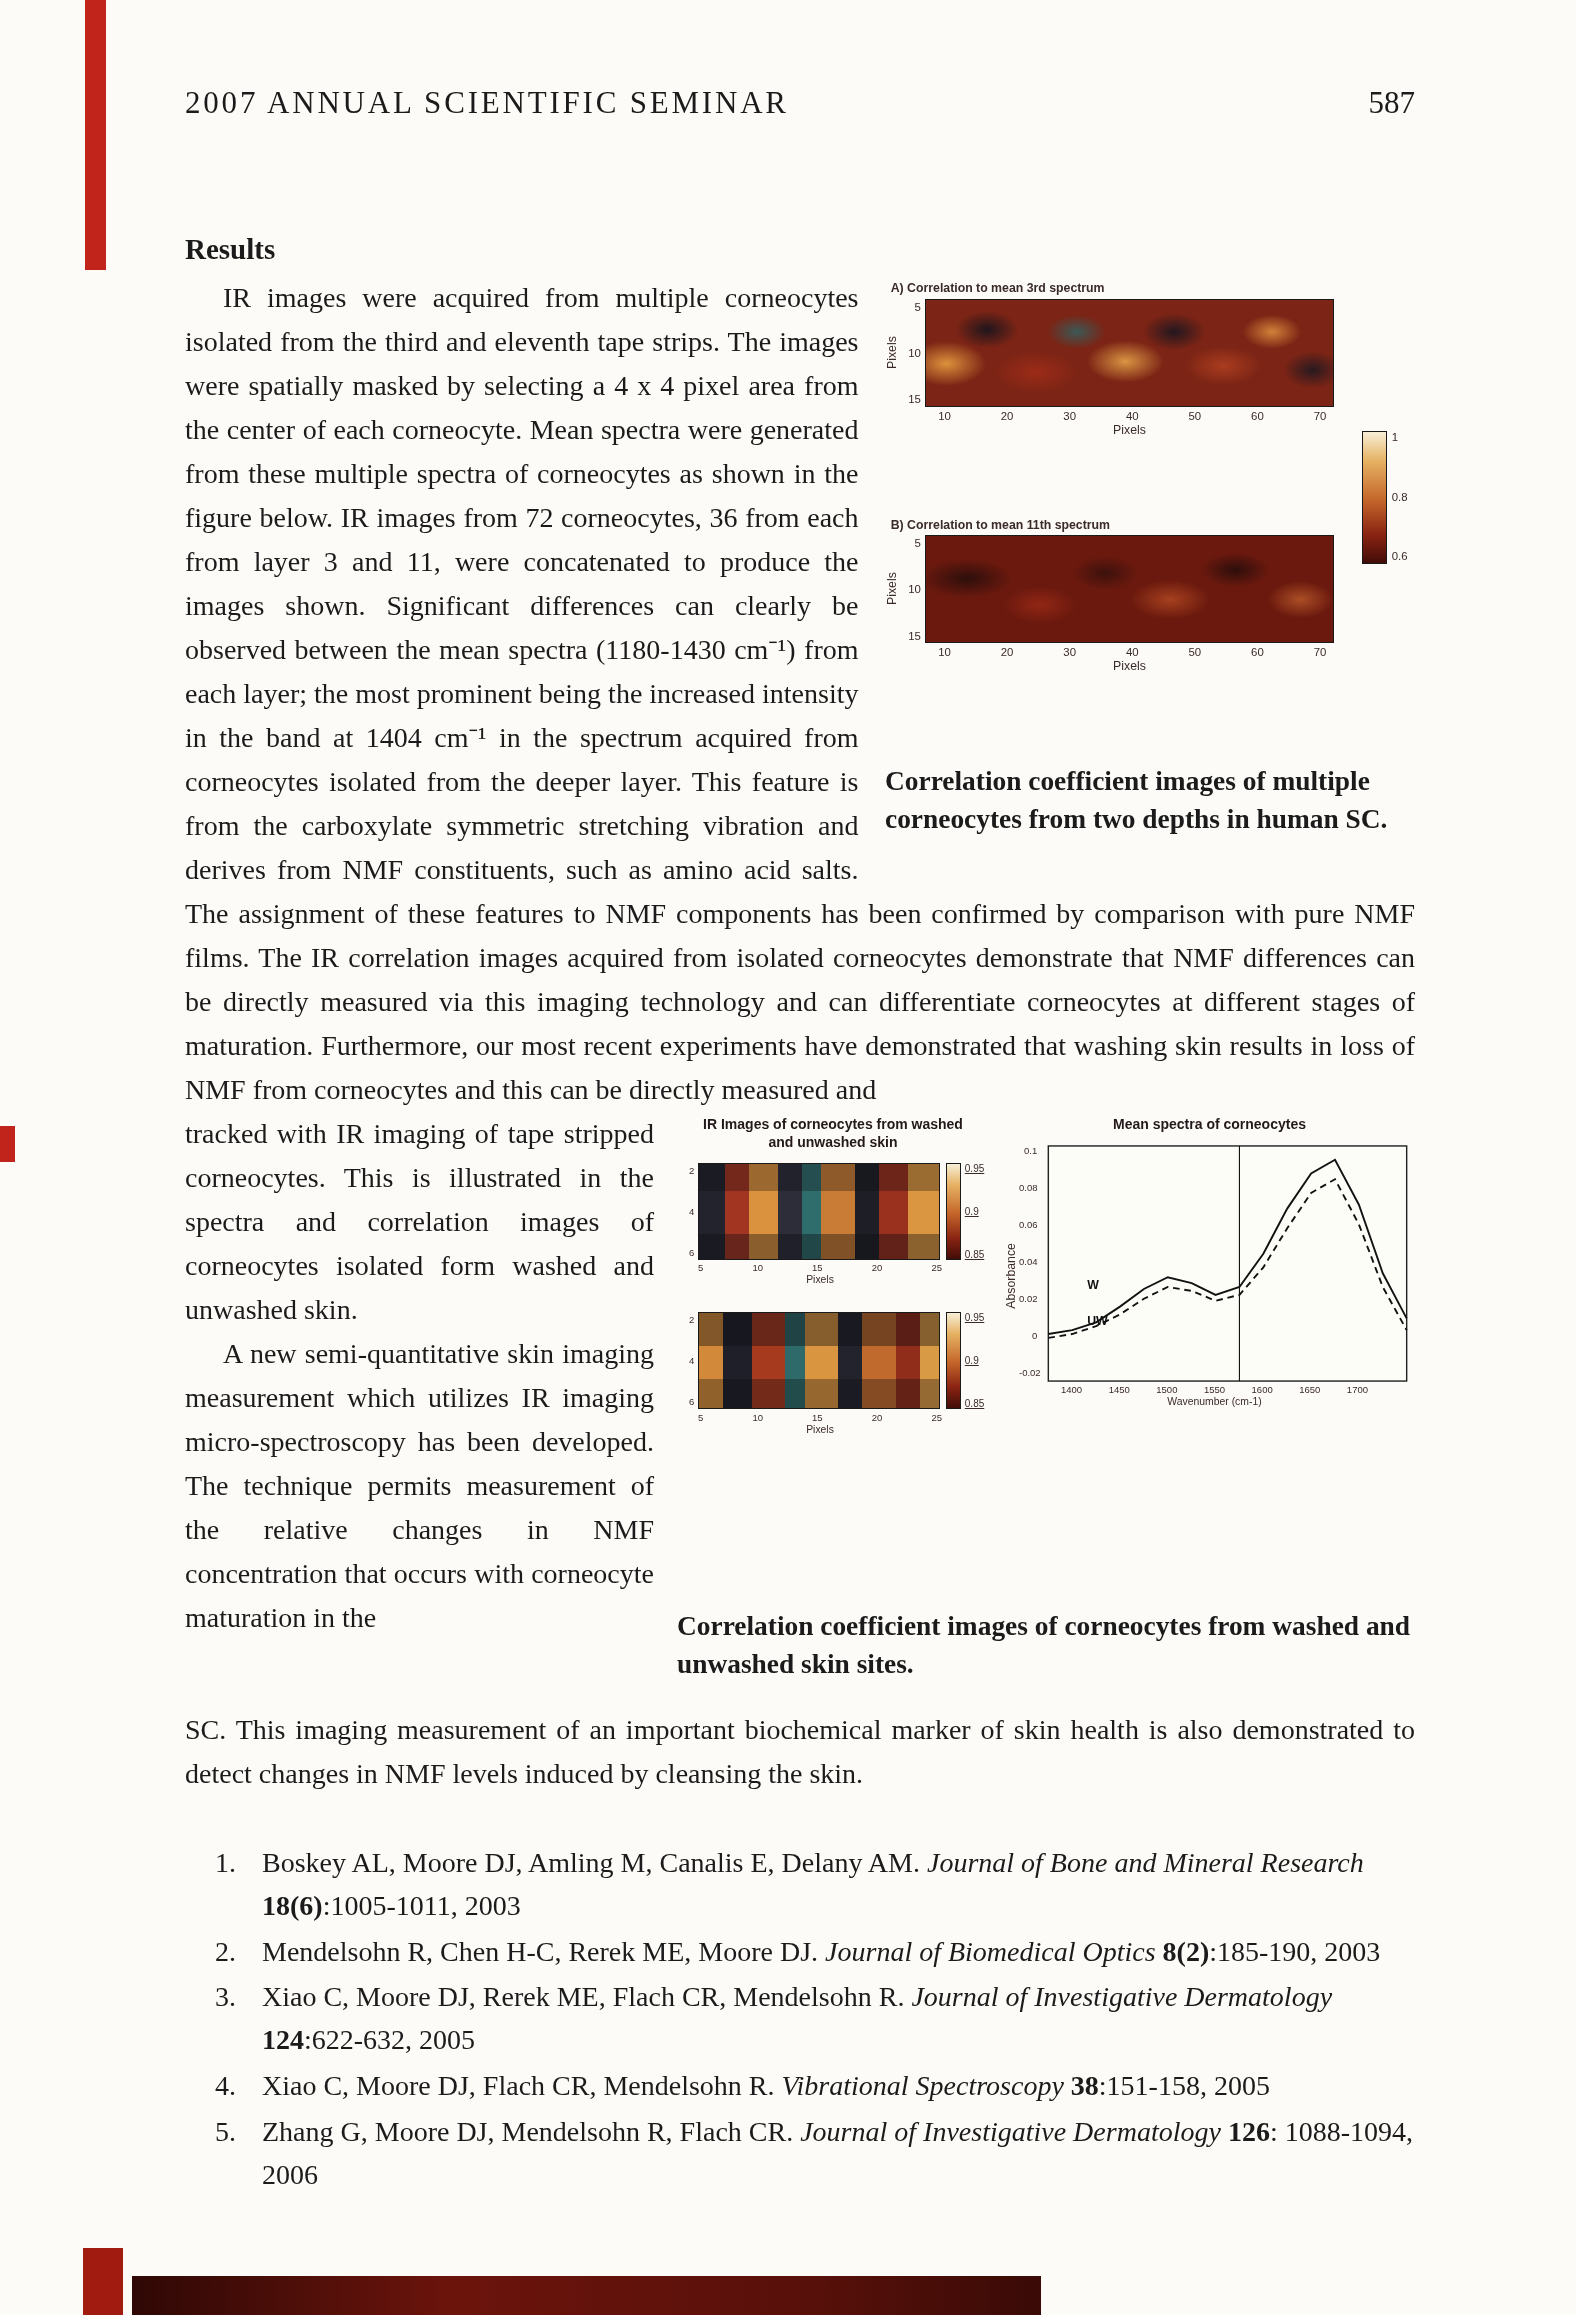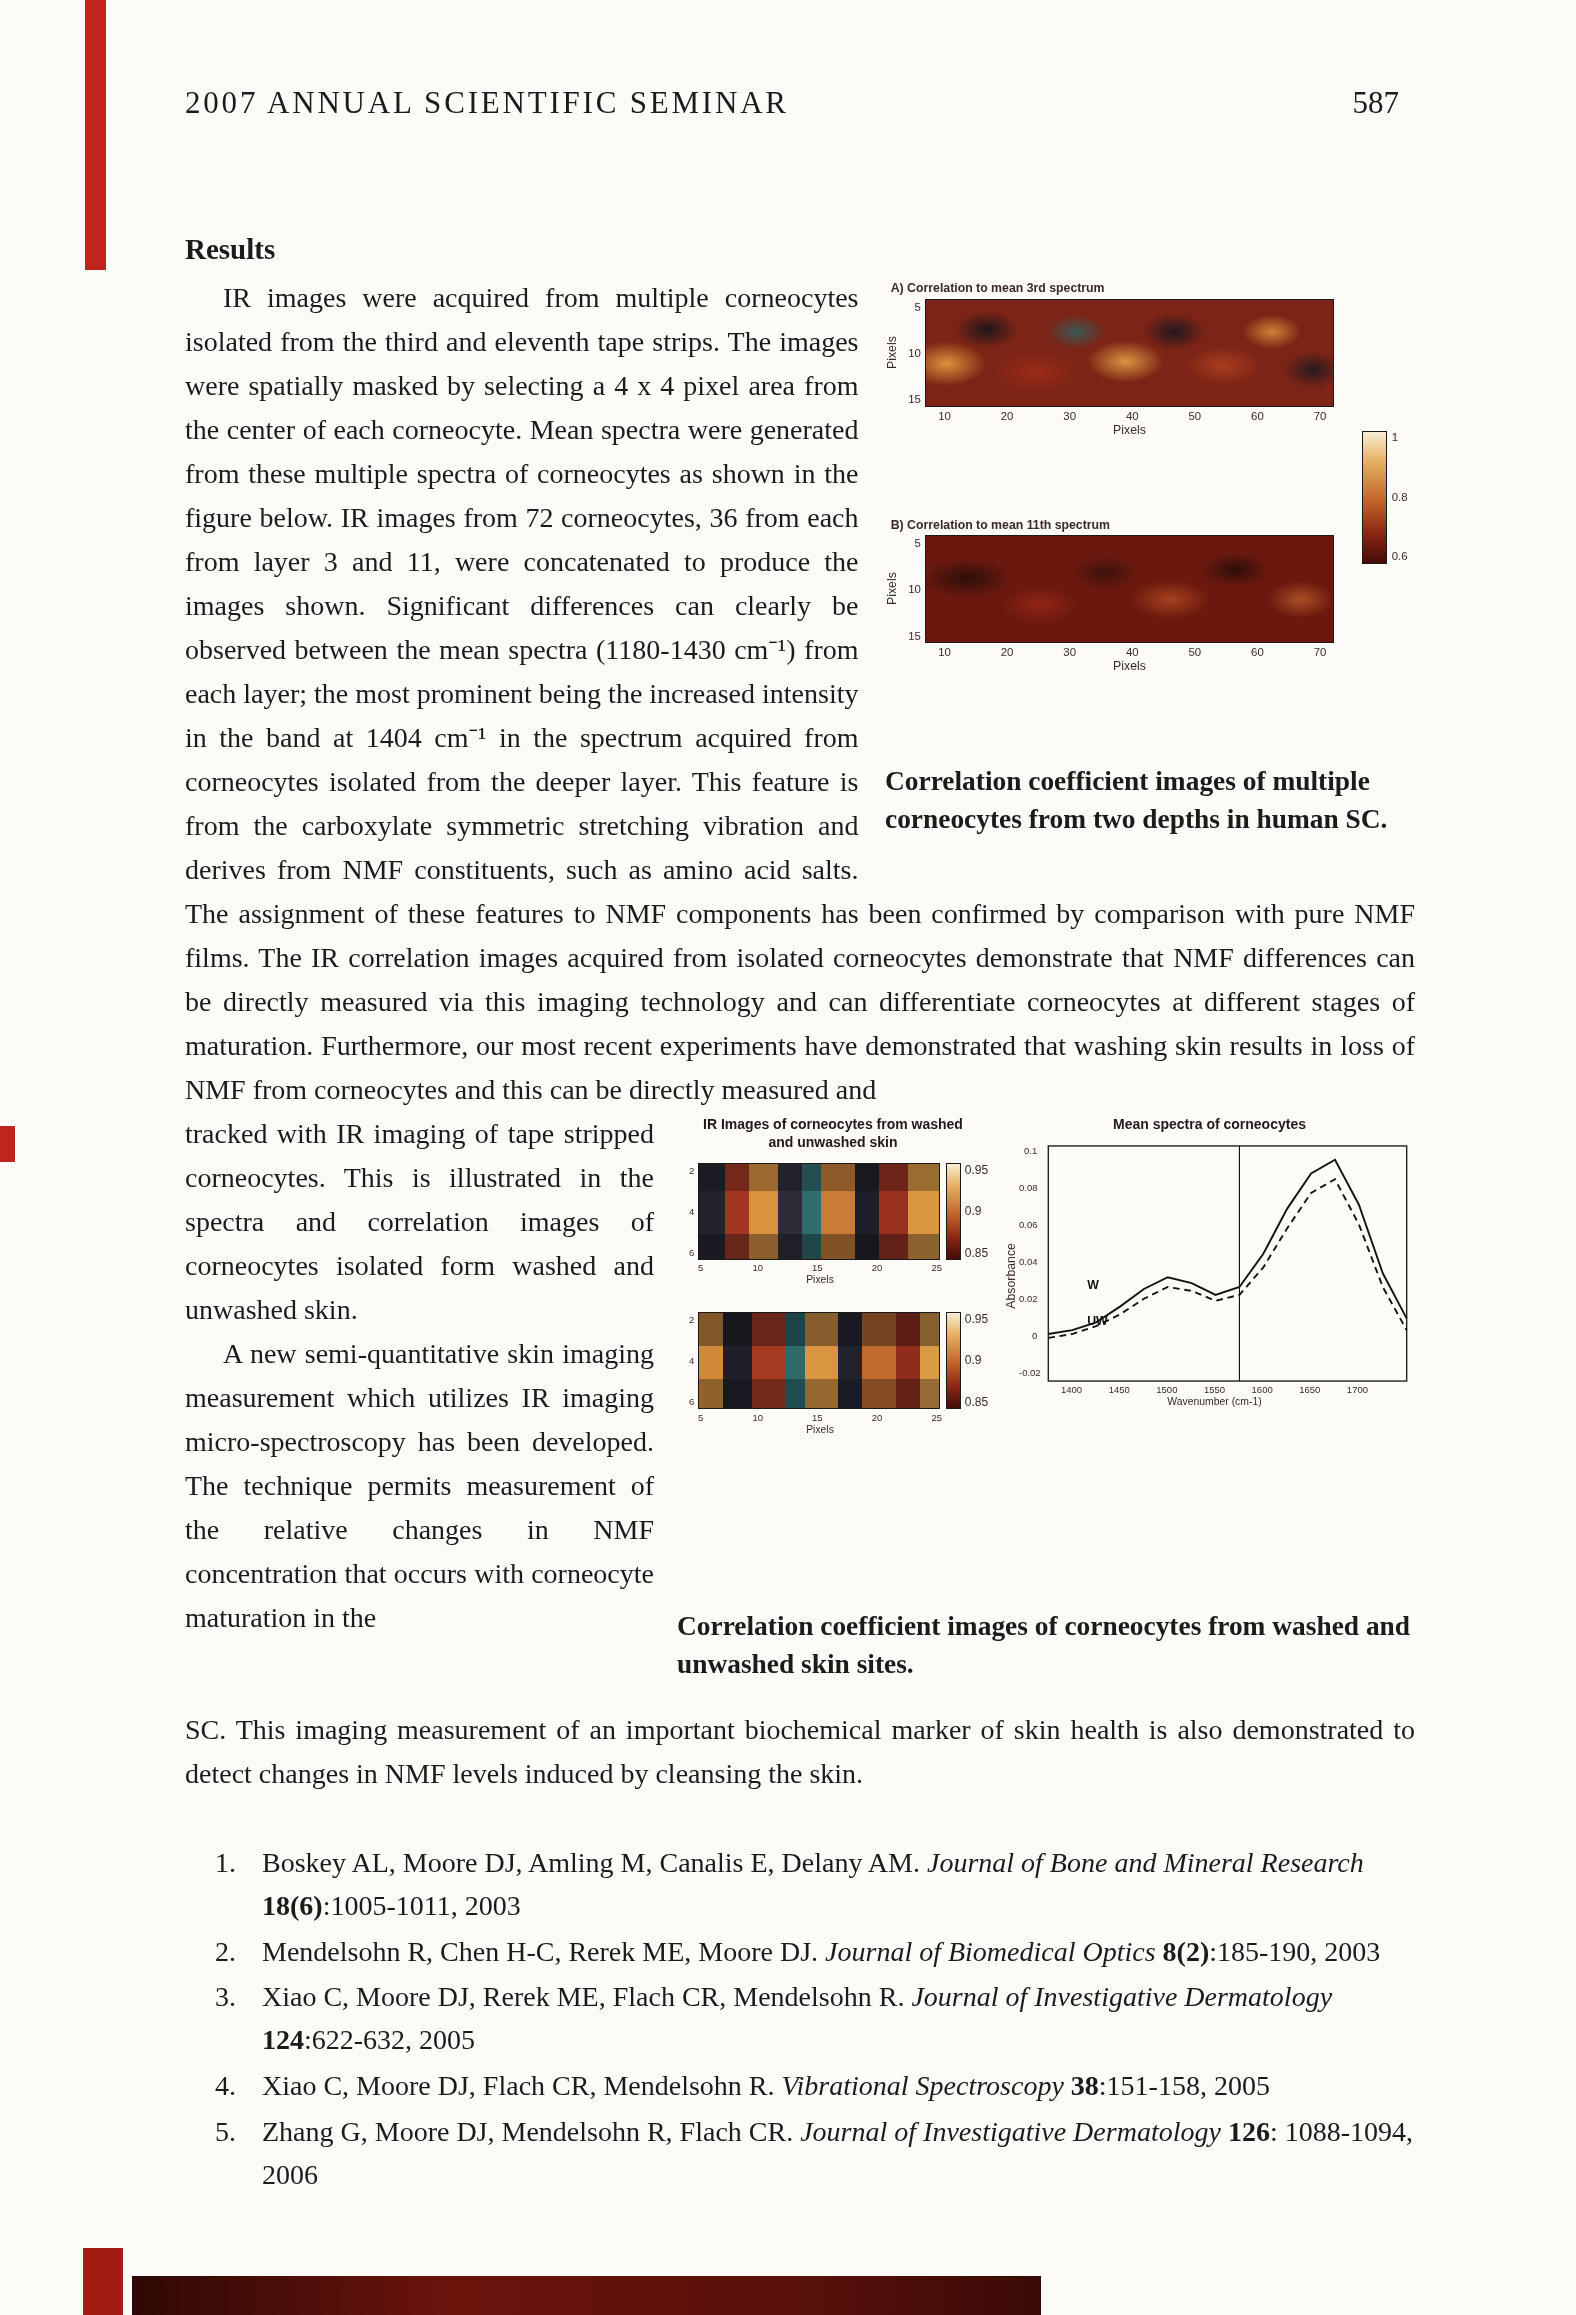--- a/index.html
+++ b/index.html
@@ -14,21 +14,21 @@
   
   .art{position:absolute;}
   .art-top-left{left:85px;top:0;width:21px;height:270px;background:#c0241a;}
   .art-left-dot{left:0;top:1126px;width:15px;height:36px;background:#c0241a;}
   .art-bottom-bar{left:132px;bottom:0;width:909px;height:40px;background:linear-gradient(90deg,#2f0805,#6b140c 35%,#58100a 75%,#3a0a06);}
   .art-bottom-left{left:83px;bottom:0;width:40px;height:68px;background:#a11b10;}
 
   .content{position:absolute;left:185px;top:85px;width:1230px;}
 
   .page-header{position:relative;text-align:left;font-size:31px;letter-spacing:2.8px;margin-bottom:112px;}
-  .page-number{position:absolute;right:16px;top:0;letter-spacing:0;}
+  .page-number{position:absolute;right:0;top:0;letter-spacing:0;}
 
   .sec-heading{font-size:29px;font-weight:bold;margin:0 0 9.5px 0;}
   .mt{margin-top:32px;}
   .body{font-size:28px;line-height:44px;margin:0;text-align:justify;}
   .indent{text-indent:38px;}
   .clear{clear:both;padding-top:15px;}
 
   
   figure{margin:0;}
   .fig-caption{font-family:"Liberation Serif",serif;font-size:27.4px;font-weight:bold;line-height:38px;text-align:left;}
@@ -68,21 +68,21 @@
   }
   .fig2-row{display:flex;}
   .fig2-left{width:312px;flex:none;}
   .fig2-right{flex:1;padding-left:15px;}
   .fig2-title{font-size:14px;font-weight:bold;text-align:center;line-height:18px;margin-bottom:11.4px;color:#23181a;}
   .fig2-title span{display:block;}
   .strip-block{margin-bottom:26.5px;}
   .fig2 .hm{height:95px;}
   .fig2 .ticks-y{width:21px;font-size:9.5px;}
   .fig2 .cbar-sm{width:13.2px;height:95px;margin-left:5.7px;}
-  .fig2 .cbar-ticks{width:28px;font-size:12px;text-align:left;padding:0 0 0 3.8px;}
+  .fig2 .cbar-ticks{width:28px;font-size:10px;text-align:left;padding:0 0 0 3.8px;text-decoration:underline;}
   .fig2 .ticks-x{font-size:9.5px;margin-left:21px;margin-right:47px;}
   .fig2 .fig-xlabel{font-size:10.4px;margin-left:21px;margin-right:47px;}
   .plot-wrap{display:flex;}
   .plot-yticks{height:237px;font-size:9.5px;width:28px;padding:0 2.8px 3.8px 0;}
   .plot-col{flex:1;}
   .plot-svg{display:block;width:100%;height:237px;}
   .plot-box{fill:#fdfdf8;stroke:#222;stroke-width:1.5;}
   .line-solid{fill:none;stroke:#121212;stroke-width:2;}
   .line-dashed{fill:none;stroke:#121212;stroke-width:2;stroke-dasharray:7 5;}
   .vline{stroke:#121212;stroke-width:1.2;}

